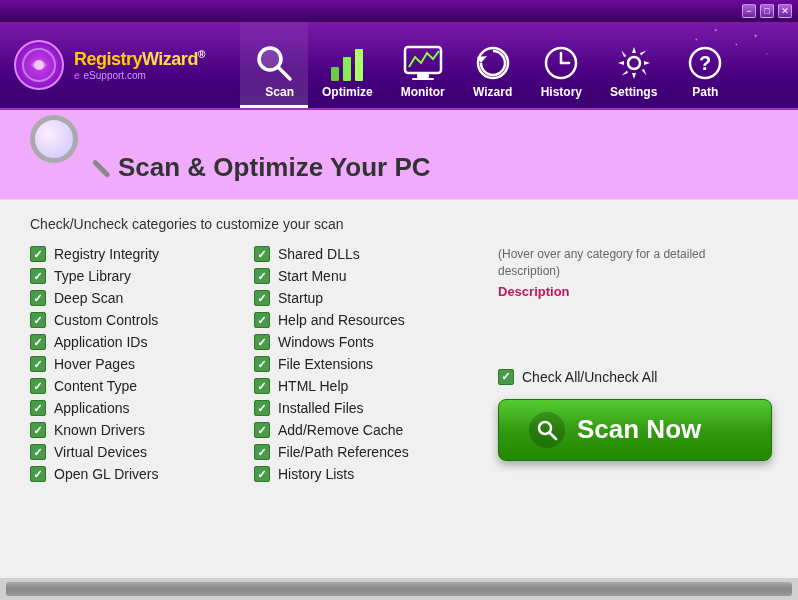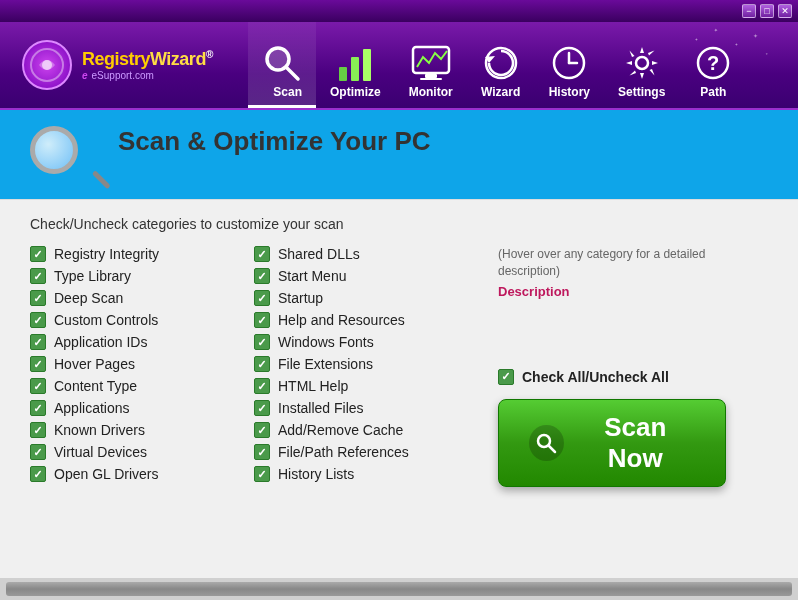--- a/index.html
+++ b/index.html
@@ -34,21 +34,20 @@
     }
 
     
     .toolbar {
       background: linear-gradient(180deg, #7a1aaa 0%, #4a0080 60%, #3a0070 100%);
       height: 88px;
       display: flex;
       align-items: stretch;
       position: relative;
       border-bottom: 2px solid #9a30cc;
-      padding-left: 8px;
     }
 
     .logo-area {
       display: flex;
       align-items: center;
       padding: 8px 14px;
       min-width: 240px;
     }
     .logo-icon {
       width: 50px; height: 50px;
@@ -118,23 +117,23 @@
     
     .main-content {
       background: #f0f0f0;
       flex: 1;
       height: 490px;
       position: relative;
     }
 
     
     .page-header {
-      background: #0ea5e9;
-      display: flex;
-      align-items: flex-start;
+      background: #f0abfc;
+      display: flex;
+      align-items: flex-end;
       padding: 16px 30px;
       border-bottom: 1px solid #ddd;
       height: 90px;
     }
     .magnifier-icon {
       width: 68px; height: 68px;
       position: relative;
       margin-right: 20px;
       flex-shrink: 0;
     }
@@ -236,37 +235,37 @@
       border-radius: 2px;
     }
     .check-all-box::after {
       content: '✓';
       color: white;
       font-size: 11px;
       font-weight: bold;
     }
     .check-all-label {
       font-size: 14px;
-      font-weight: bold;
+      font-weight: normal;
       color: #222;
     }
 
     .scan-btn {
       background: linear-gradient(180deg, #55cc33 0%, #339911 50%, #228800 100%);
       border: none;
       border-radius: 8px;
       color: white;
       font-size: 26px;
       font-weight: bold;
       padding: 12px 30px;
       cursor: pointer;
       display: flex;
       align-items: center;
       gap: 12px;
-      width: 228px;
+      width: 274px;
       box-shadow: 0 4px 8px rgba(0,0,0,0.3);
       border: 1px solid #117700;
     }
     .scan-icon-btn {
       width: 36px; height: 36px;
       background: rgba(0,0,0,0.2);
       border-radius: 50%;
       display: flex; align-items: center; justify-content: center;
       font-size: 18px;
     }

